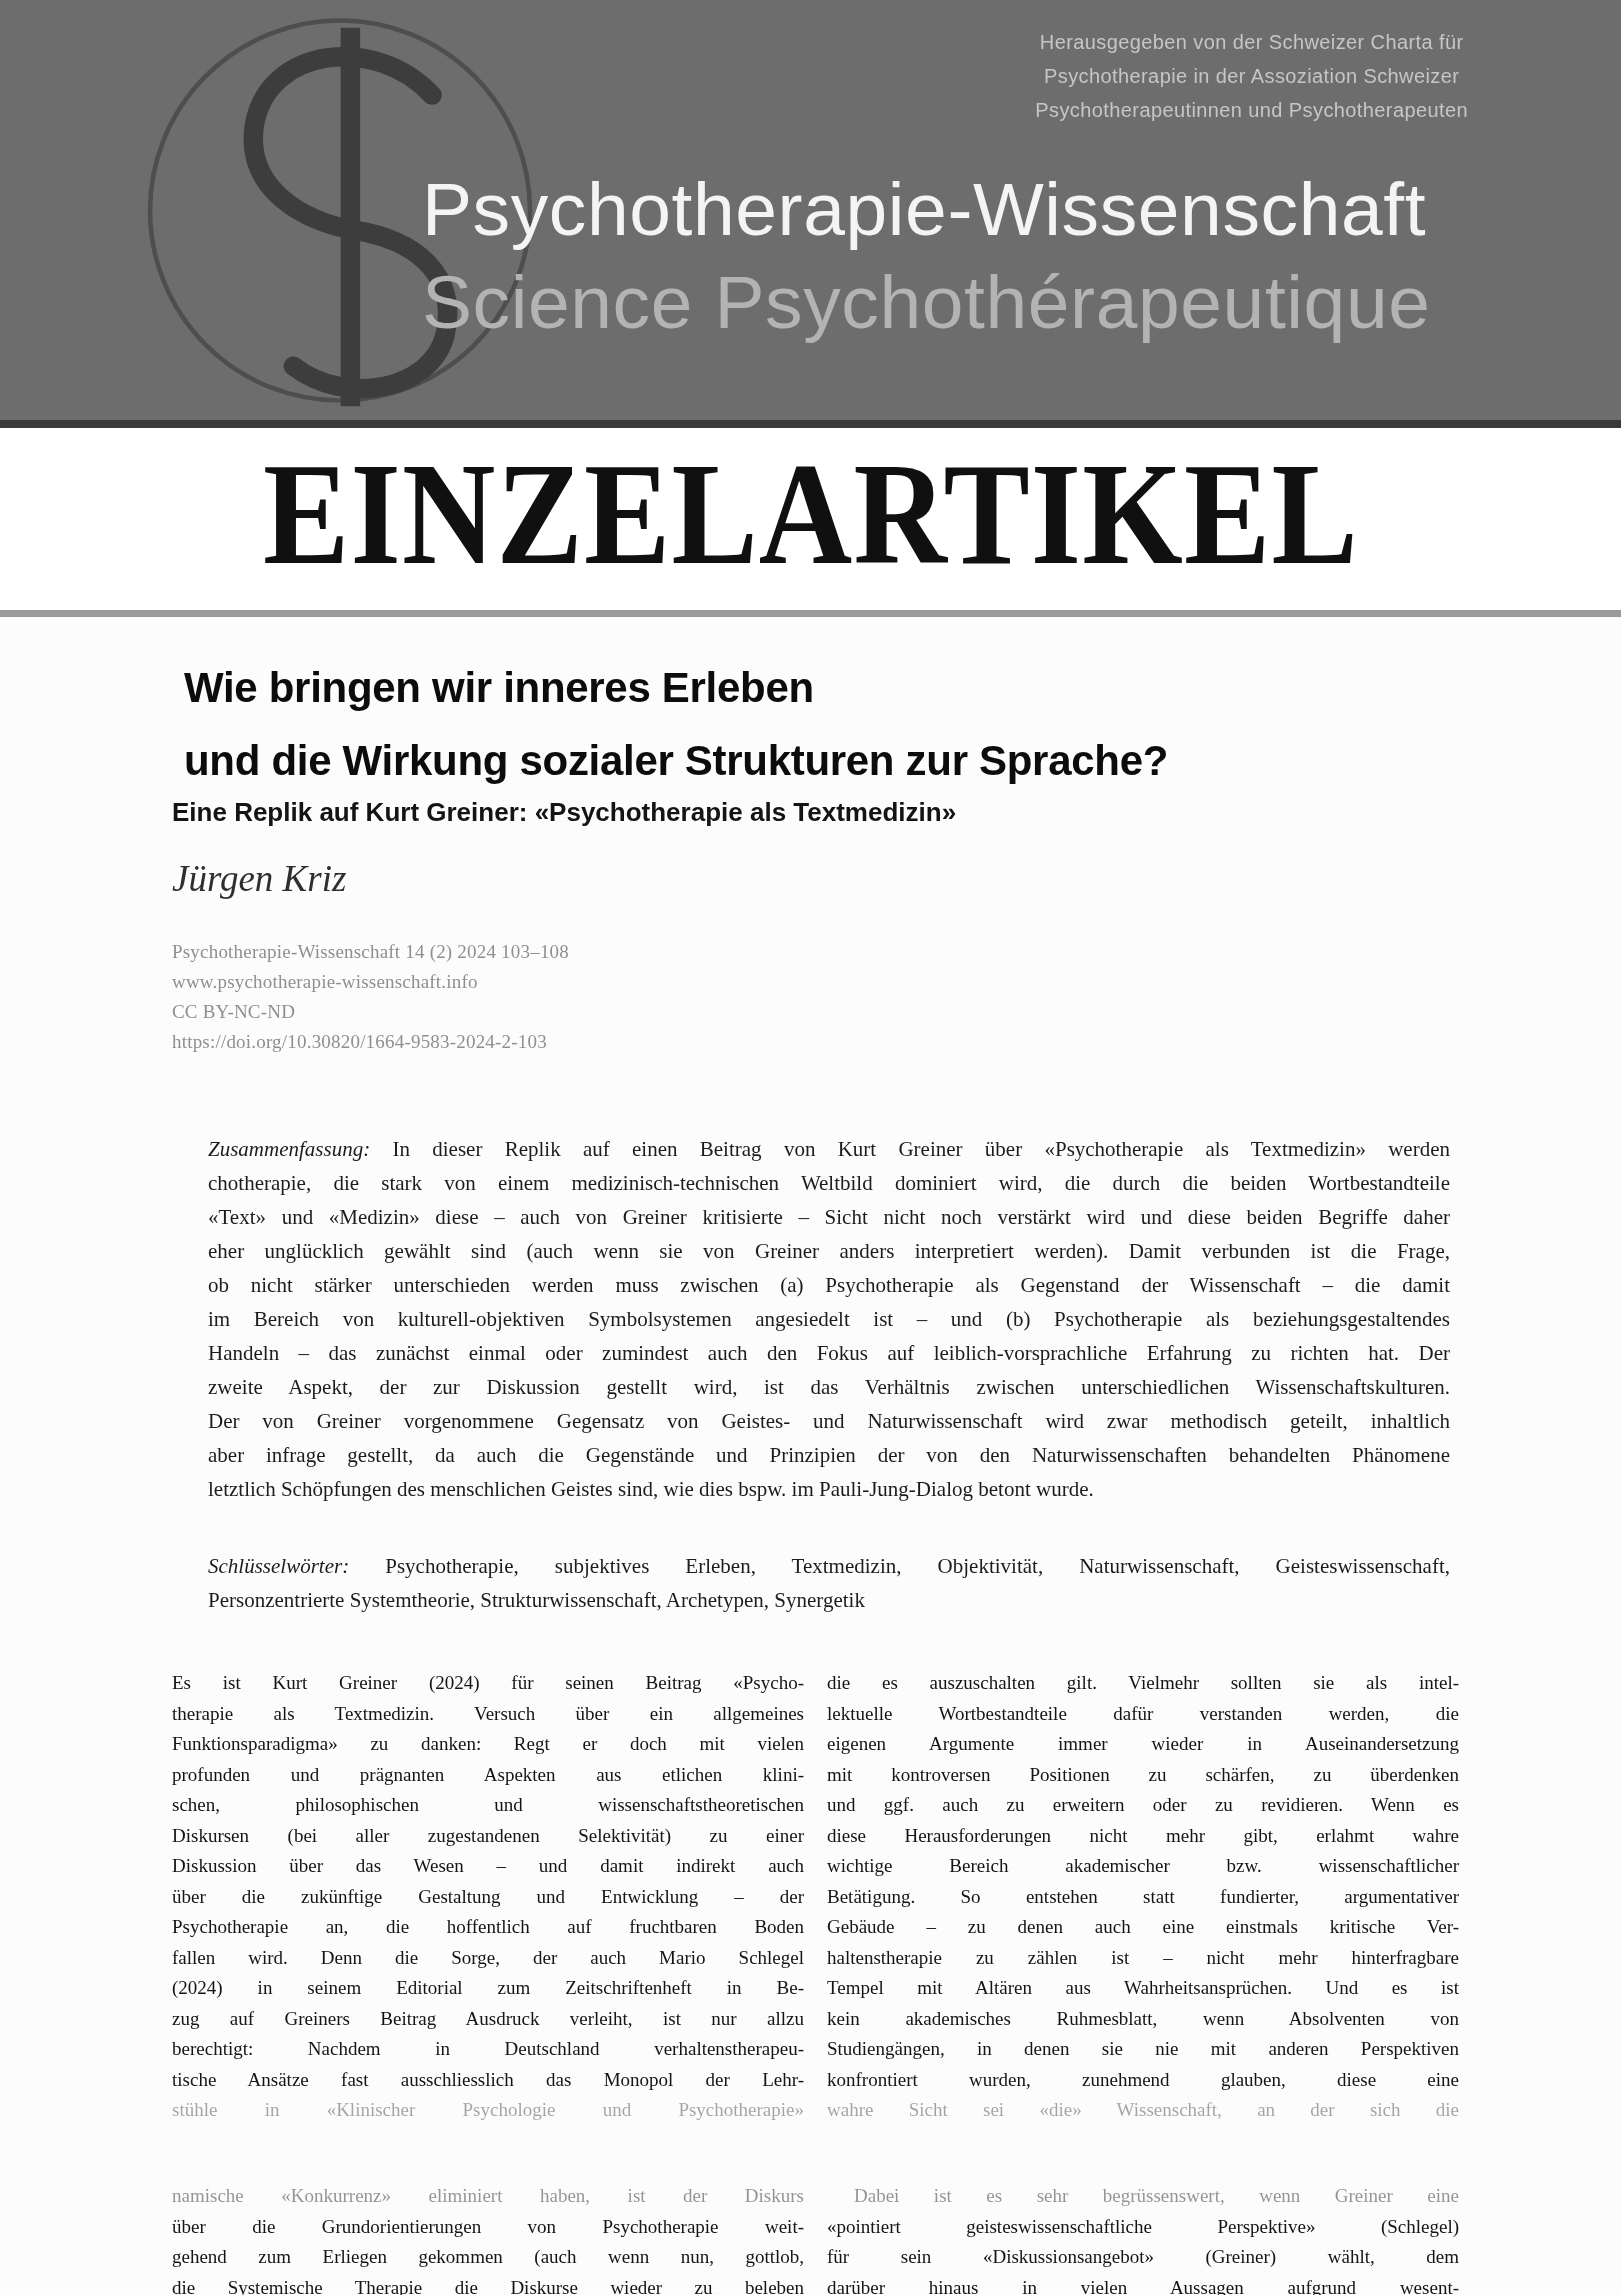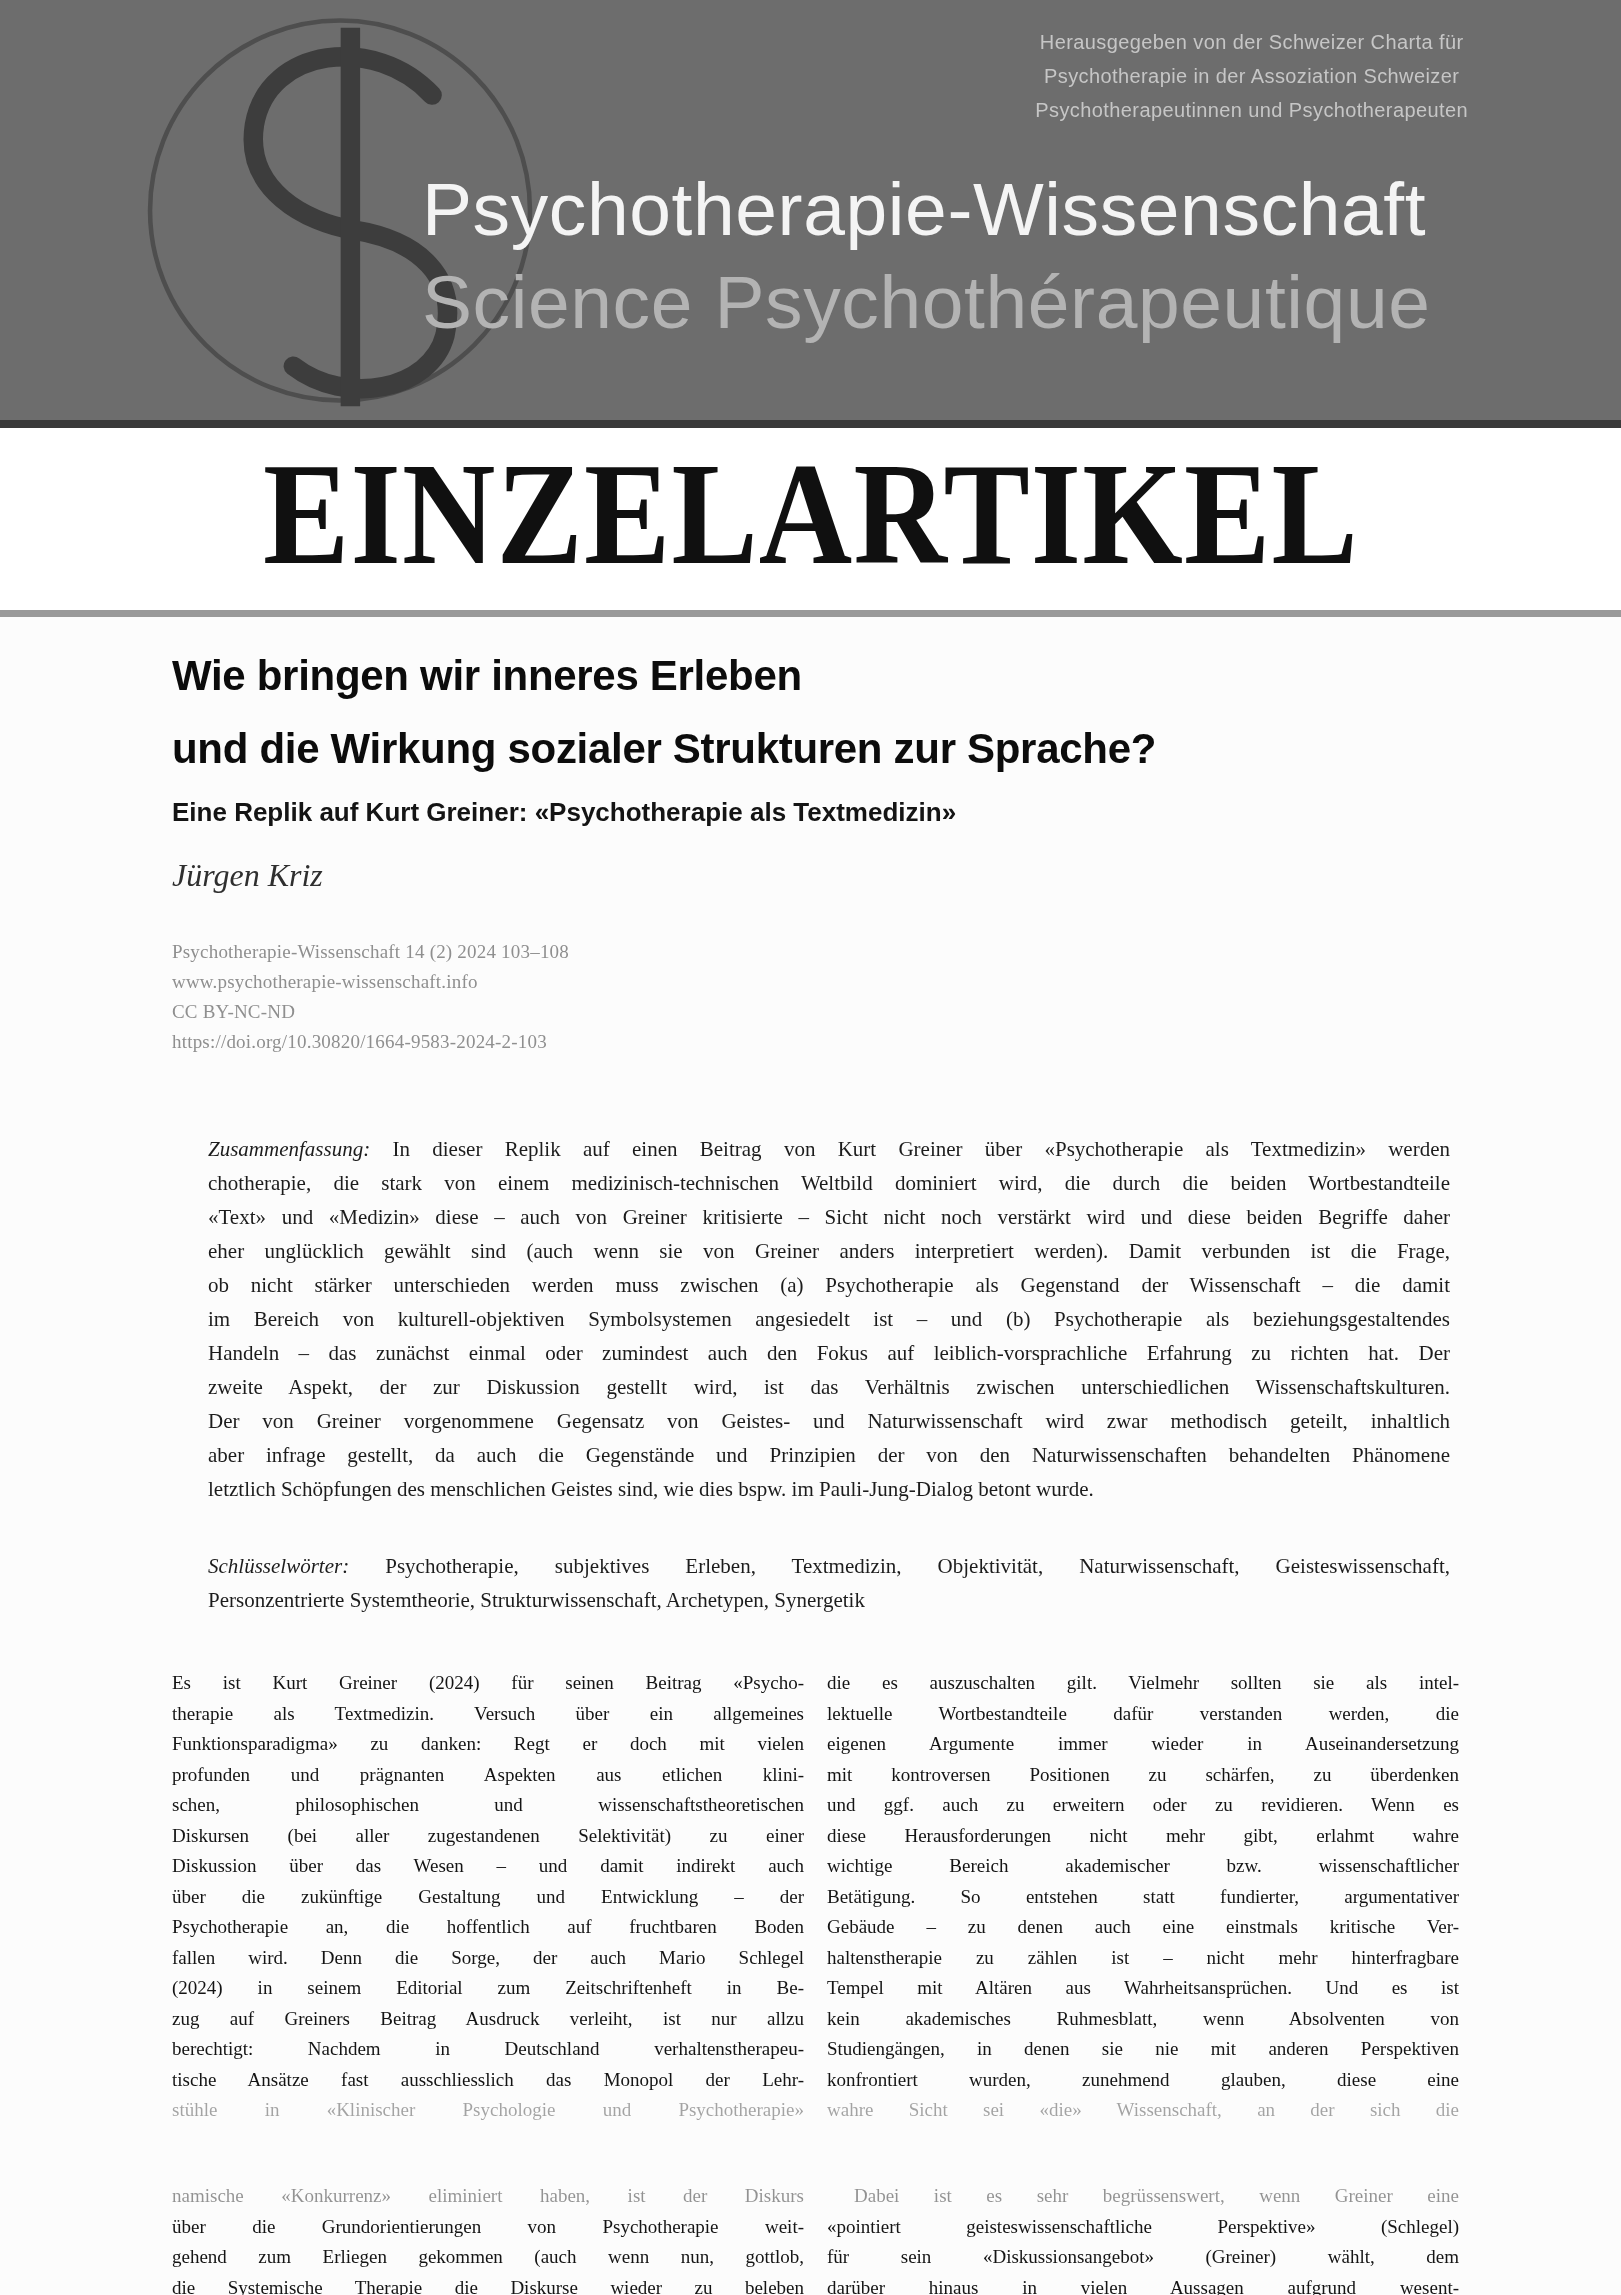--- a/index.html
+++ b/index.html
@@ -27,21 +27,21 @@
     font-family:"Liberation Serif",serif;font-weight:700;font-size:147px;line-height:162px;
     color:#101010;letter-spacing:1.3px;transform:scaleX(.88);transform-origin:center}
   .rule-gray{position:absolute;left:0;top:610px;width:100%;height:6.5px;
     background:var(--rule-gray,#9a9a9a)}
   
   .article-title{position:absolute;left:172px;top:639px;
     font-family:"Liberation Sans",sans-serif;font-weight:700;font-size:42px;
     line-height:73px;color:#0c0c0c;letter-spacing:-0.3px;white-space:nowrap}
   .article-subtitle{position:absolute;left:172px;top:797px;
     font-family:"Liberation Sans",sans-serif;font-weight:700;font-size:26px;color:#141414;white-space:nowrap}
-  .author{position:absolute;left:172px;top:857px;font-style:italic;font-size:32px;color:#2f2f2f}
+  .author{position:absolute;left:172px;top:857px;font-style:italic;font-size:37px;color:#2f2f2f}
   .citation{position:absolute;left:172px;top:937px;
     font-family:Liberation Serif, serif;font-size:19px;line-height:30px;
     color:var(--muted,#8f8f8f);letter-spacing:0.2px}
   
   .abstract{position:absolute;left:208px;top:1132px;width:1242px;
     font-size:21px;color:#1c1c1c}
   .abstract .tline{height:34px;line-height:34px}
   .keywords{position:absolute;left:208px;top:1549px;width:1242px;
     font-size:21px;color:#1c1c1c}
   .keywords .tline{height:34px;line-height:34px}
@@ -79,21 +79,21 @@
     <div class="jt-de">Psychotherapie-Wissenschaft</div>
     <div class="jt-fr">Science Psychothérapeutique</div>
   </div>
 </div>
 <div class="rule-dark"></div>
 
 <div class="banner"></div>
 <div class="banner-title">EINZELARTIKEL</div>
 <div class="rule-gray"></div>
 
-<h1 class="article-title" style="margin:0">
+<h1 class="article-title" style="margin:12px">
   <div>Wie bringen wir inneres Erleben</div>
   <div>und die Wirkung sozialer Strukturen zur Sprache?</div>
 </h1>
 <div class="article-subtitle">Eine Replik auf Kurt Greiner: «Psychotherapie als Textmedizin»</div>
 <div class="author">Jürgen Kriz</div>
 
 <div class="citation">
   <div>Psychotherapie-Wissenschaft 14 (2) 2024 103–108</div>
   <div>www.psychotherapie-wissenschaft.info</div>
   <div>CC BY-NC-ND</div>

